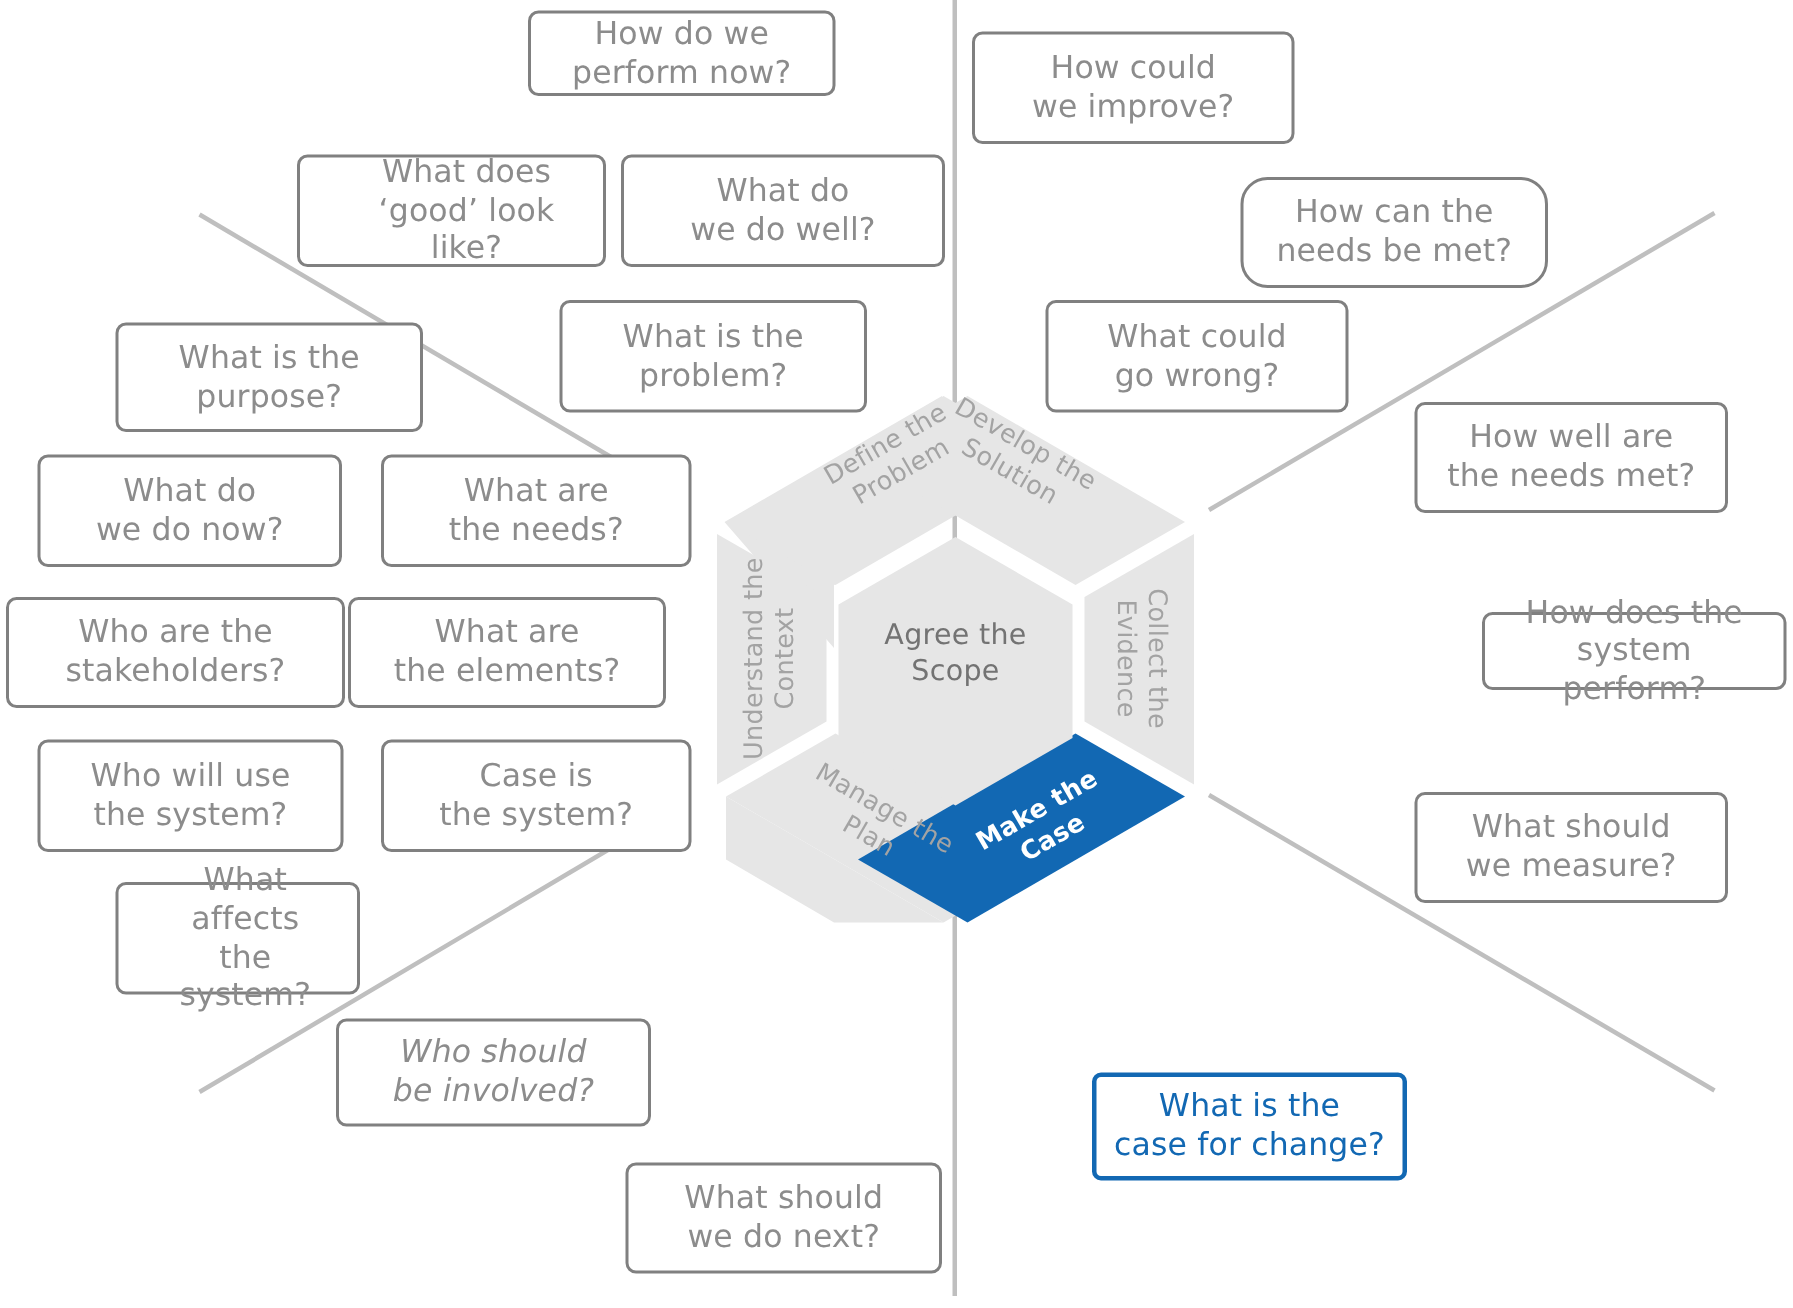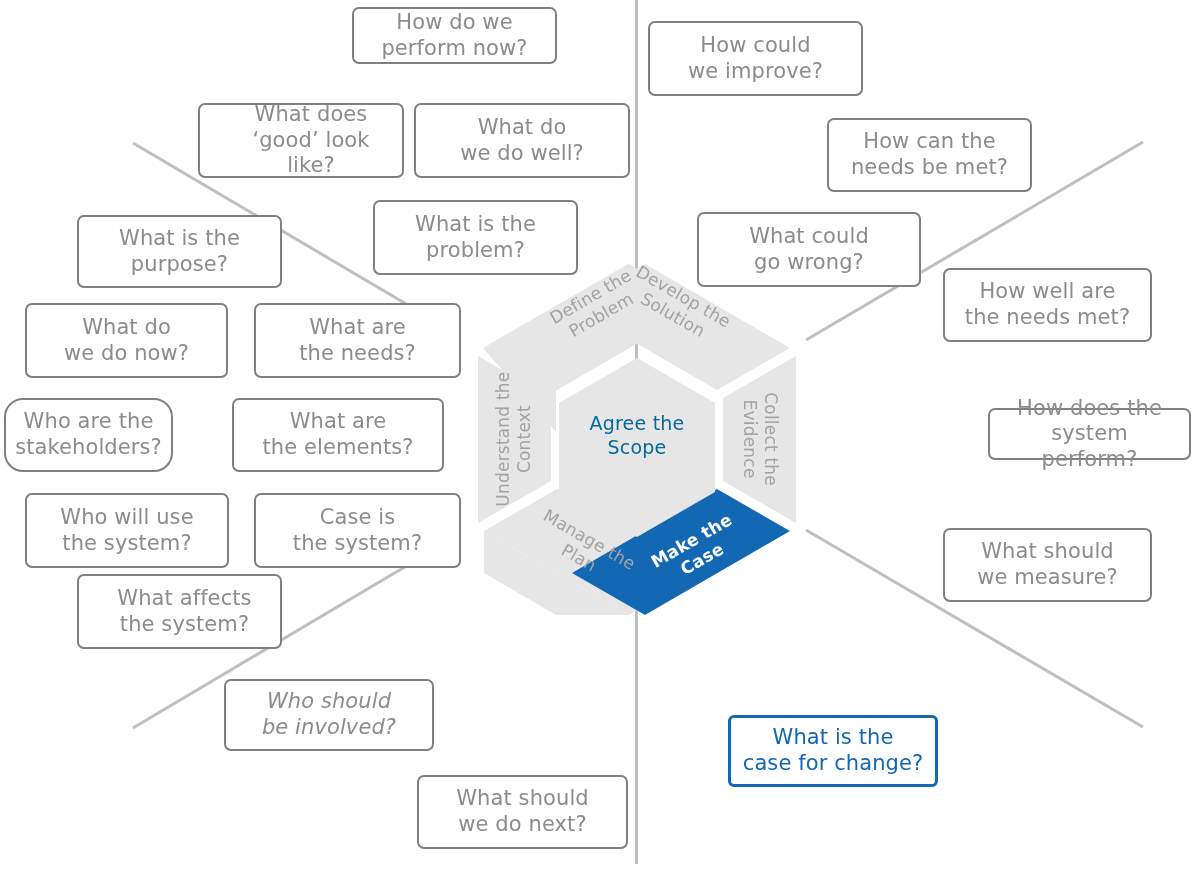--- a/index.html
+++ b/index.html
@@ -40,21 +40,21 @@
     position:absolute;
     color:#a3a3a3;
     font-size:17px;
     line-height:1.24;
     text-align:center;
     white-space:pre-line;
     pointer-events:none;
     letter-spacing:.2px;
   }
   .wedge-label.center{
-    color:#0369a1;
+    color:#737373;
     font-size:19px;
   }
   .wedge-label.onblue{
     color:#ffffff;
     font-weight:bold;
     font-size:17px;
   }
   svg{display:block;}
 </style>
 </head>
@@ -121,39 +121,39 @@
       <div class="qbox" style="left: 414px; top: 103px; width: 216px; height: 75px;">What do
 we do well?</div>
       <div class="qbox" style="left: 373px; top: 200px; width: 205px; height: 75px;">What is the
 problem?</div>
       <div class="qbox" style="left: 77px; top: 215px; width: 205px; height: 73px;">What is the
 purpose?</div>
       <div class="qbox" style="left: 25px; top: 303px; width: 203px; height: 75px;">What do
 we do now?</div>
       <div class="qbox" style="left: 254px; top: 303px; width: 207px; height: 75px;">What are
 the needs?</div>
-      <div class="qbox" style="left: 4px; top: 398px; width: 169px; height: 74px; border-radius: 19px;">Who are the
+      <div class="qbox" style="left: 4px; top: 398px; width: 226px; height: 74px;">Who are the
 stakeholders?</div>
       <div class="qbox" style="left: 232px; top: 398px; width: 212px; height: 74px;">What are
 the elements?</div>
       <div class="qbox" style="left: 25px; top: 493px; width: 204px; height: 75px;">Who will use
 the system?</div>
       <div class="qbox" style="left: 254px; top: 493px; width: 207px; height: 75px;">Case is
 the system?</div>
-      <div class="qbox" style="left: 77px; top: 574px; width: 205px; height: 75px; padding-left: 20px;">What affects
+      <div class="qbox" style="left: 77px; top: 588px; width: 163px; height: 75px; padding-left: 20px;">What affects
 the system?</div>
       <div class="qbox" style="left: 224px; top: 679px; width: 210px; height: 72px; font-style: italic;">Who should
 be involved?</div>
       <div class="qbox" style="left: 417px; top: 775px; width: 211px; height: 74px;">What should
 we do next?</div>
       <div class="qbox" style="left: 648px; top: 21px; width: 215px; height: 75px;">How could
 we improve?</div>
-      <div class="qbox" style="left: 827px; top: 118px; width: 205px; height: 74px;">How can the
+      <div class="qbox" style="left: 827px; top: 118px; width: 205px; height: 74px; border-radius: 18px;">How can the
 needs be met?</div>
-      <div class="qbox" style="left: 697px; top: 200px; width: 224px; height: 75px; margin-top: 12px;">What could
+      <div class="qbox" style="left: 697px; top: 200px; width: 202px; height: 75px;">What could
 go wrong?</div>
       <div class="qbox" style="left: 943px; top: 268px; width: 209px; height: 74px;">How well are
 the needs met?</div>
       <div class="qbox" style="left: 988px; top: 408px; width: 203px; height: 52px;">How does the
 system perform?</div>
       <div class="qbox" style="left: 943px; top: 528px; width: 209px; height: 74px;">What should
 we measure?</div>
       <div class="qbox accent" style="left: 728px; top: 715px; width: 210px; height: 72px;">What is the
 case for change?</div>
     </div>

